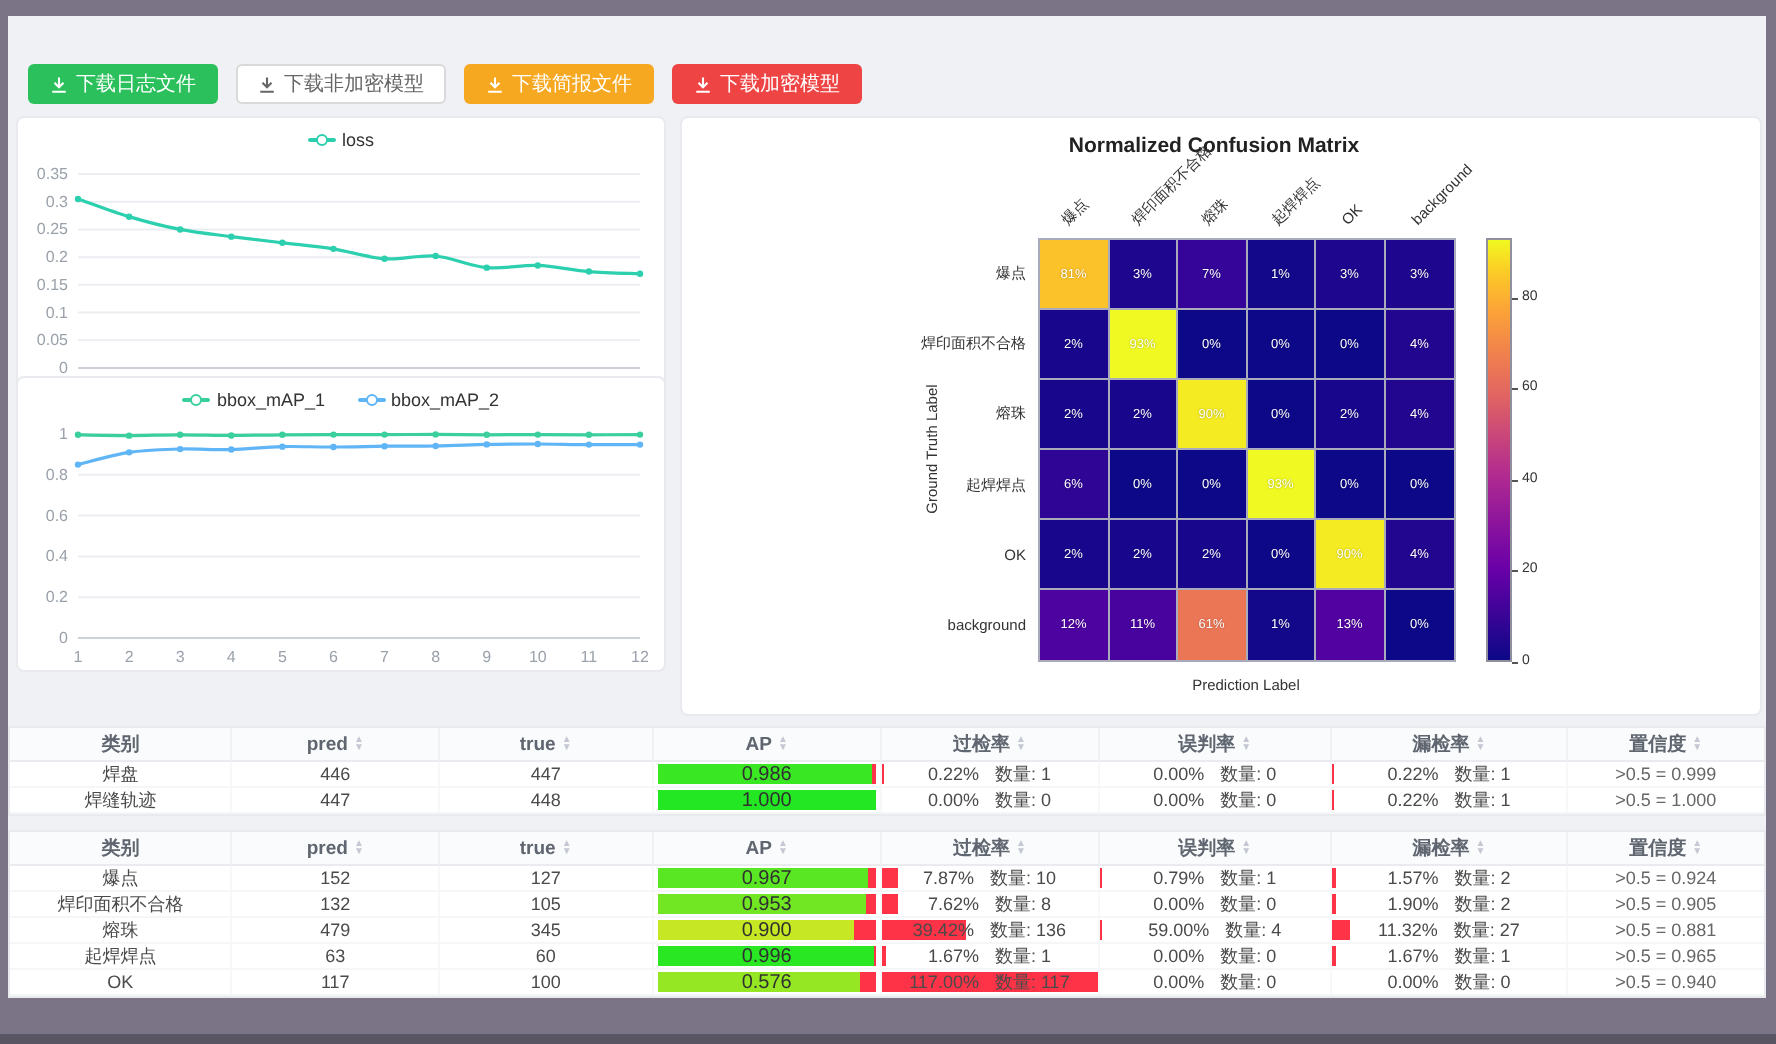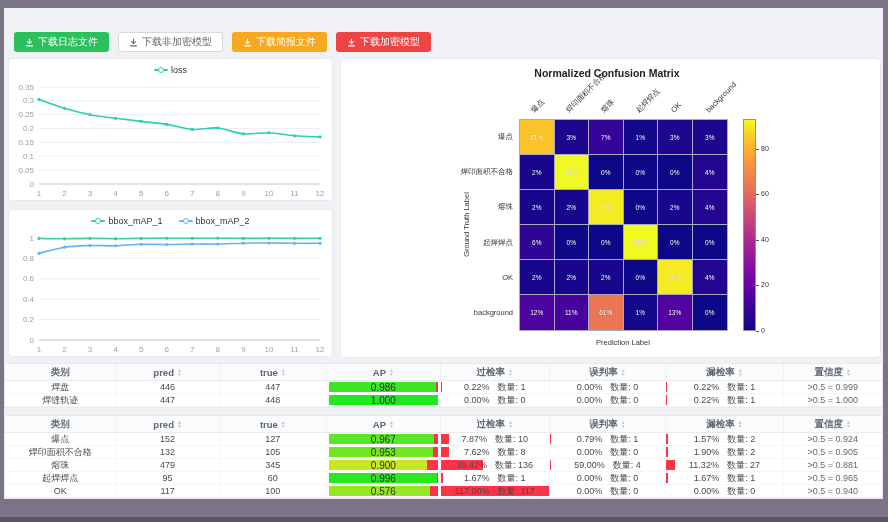--- a/index.html
+++ b/index.html
@@ -15,21 +15,21 @@
        font-family:"Liberation Sans",sans-serif;white-space:nowrap;}
   .btn.green{background:#2bc05c;color:#fff;}
   .btn.orange{background:#f7a821;color:#fff;}
   .btn.white{background:#fff;color:#666;border-color:#d9d9d9;}
   .btn.gray{background:#ef4444;color:#fff;}
   .btn svg{display:block;}
 
   
   .card{position:absolute;background:#fff;border:1px solid #e8eaee;border-radius:4px;box-sizing:border-box;}
   #card-loss{left:4px;top:50px;width:325px;height:143px;}
-  #card-map{left:4px;top:201px;width:325px;height:148px;}
+  #card-map{left:4px;top:180px;width:325px;height:148px;}
   #card-matrix{left:336px;top:50px;width:541px;height:300px;}
 
   .chart-legend{position:absolute;top:6px;left:0;width:100%;display:flex;justify-content:center;gap:16px;
                 font-size:9px;color:#333;}
   .legend-item{display:inline-flex;align-items:center;gap:3px;cursor:pointer;}
   .legend-line{width:14px;height:2px;border-radius:1px;position:relative;}
   .legend-line i{position:absolute;left:4px;top:-2px;width:4px;height:4px;border-radius:50%;
                  background:#fff;border:1.5px solid currentColor;display:block;}
   .chart-svg{position:absolute;left:0;top:22px;}
 
@@ -622,21 +622,21 @@
             <div class="ratebar" style="width: 7.83%;"></div>
             <span class="rate-span">11.32%</span>
             <span class="rate-span">数量: 27</span>
           </div>
           <div class="td">
             <span class="conf-text">&gt;0.5 = 0.881</span>
           </div>
         </div>
         <div class="trow">
           <div class="td">起焊焊点</div>
-          <div class="td">95</div>
+          <div class="td">63</div>
           <div class="td">60</div>
           <div class="td">
             <div class="apbar-wrap">
               <div class="apbar-green" style="width: 99.6%; background: rgb(41, 231, 35);"></div>
               <div class="apbar-red" style="width: 0.4%;"></div>
             </div>
             <span class="ap-text">0.996</span>
           </div>
           <div class="td">
             <div class="ratebar" style="width: 1.67%;"></div>

